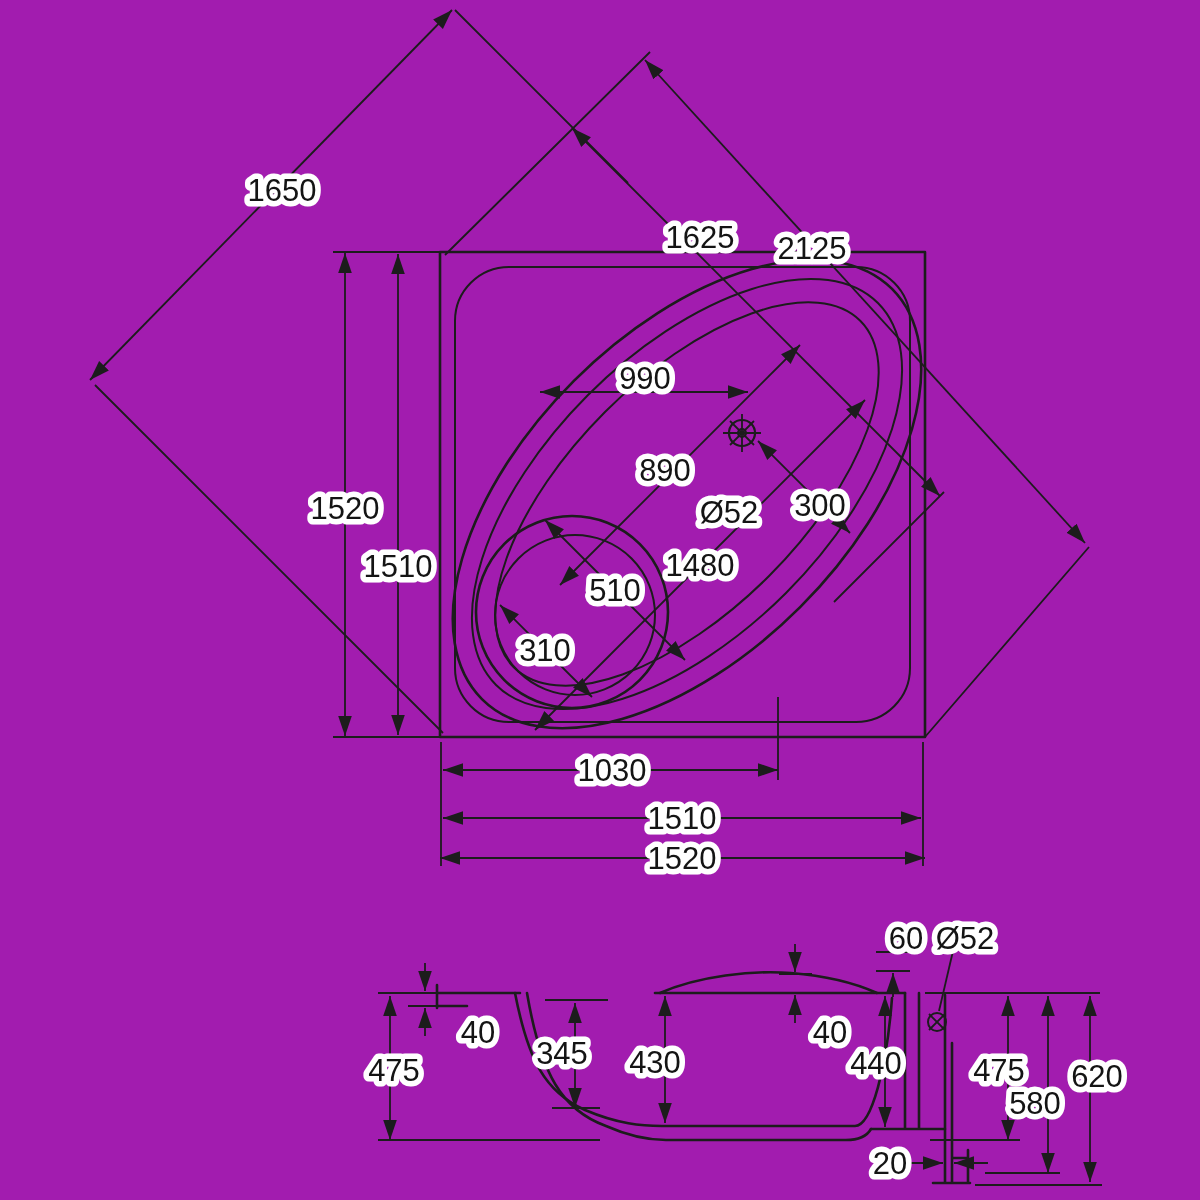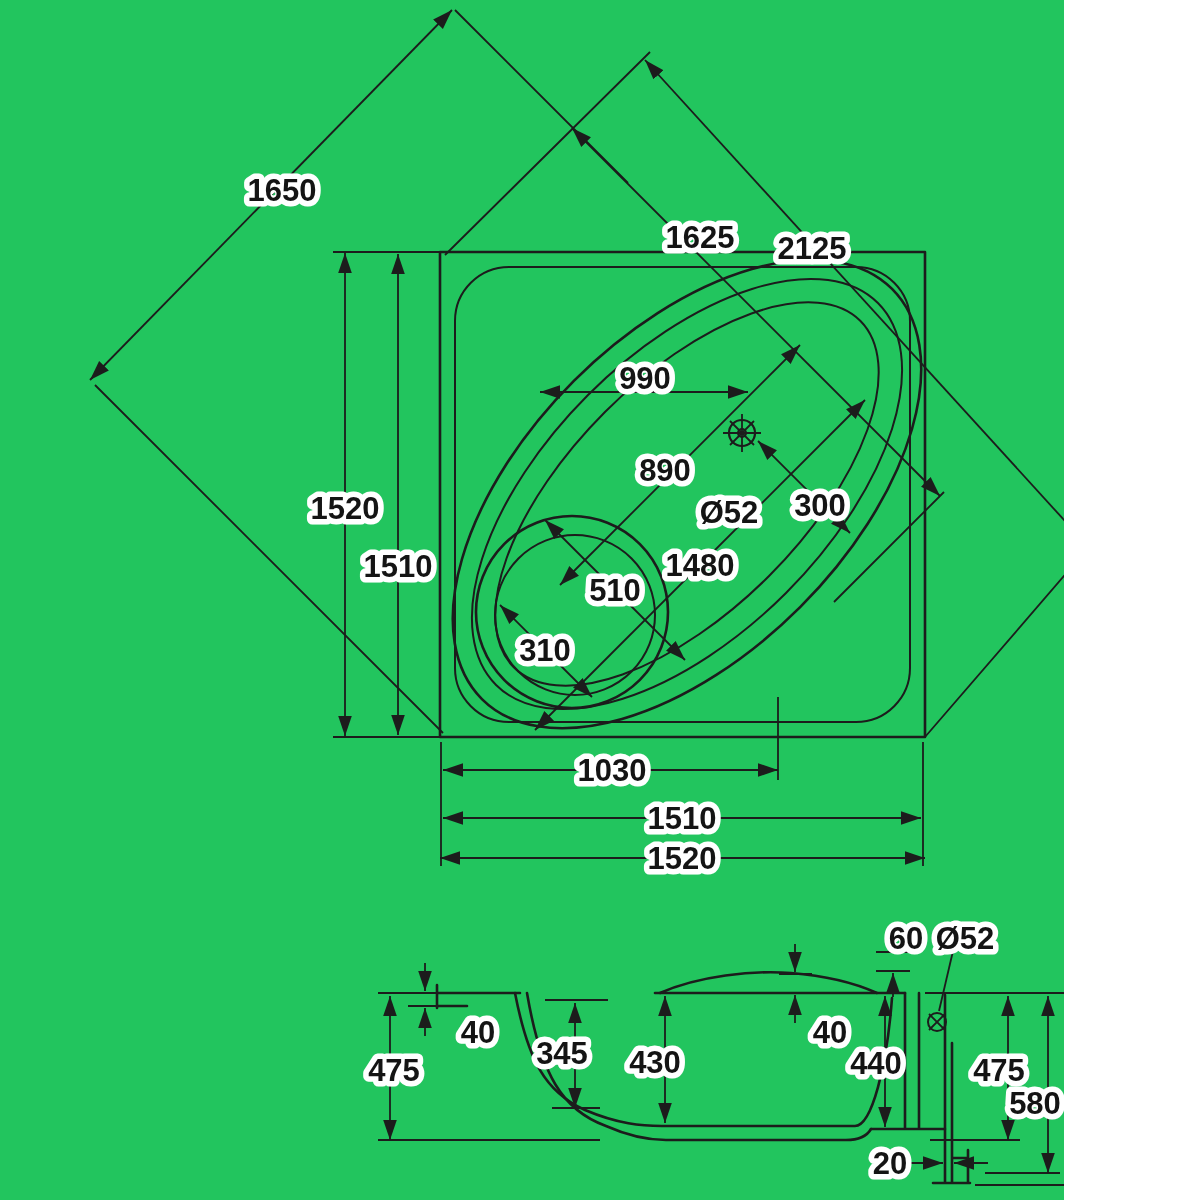--- a/index.html
+++ b/index.html
@@ -1,16 +1,16 @@
 <!DOCTYPE html>
 <html><head>
 <meta charset="utf-8">
 <style>
   html,body{margin:0;padding:0;background:#ffffff;}
-  .stage{width:1064px;height:1200px;position:relative;background:#22c55e;overflow:hidden;font-weight:bold;}
+  .stage{width:1200px;height:1200px;position:relative;background:#a21caf;overflow:hidden;}
   svg{display:block;}
   .outline{fill:none;stroke:#1c1c1c;stroke-width:2.6;stroke-linecap:round;stroke-linejoin:round;}
   .thin{fill:none;stroke:#1c1c1c;stroke-width:1.8;stroke-linecap:butt;}
   .dim{fill:none;stroke:#1c1c1c;stroke-width:1.8;}
   .dimtext{font-family:"Liberation Sans", sans-serif;font-size:31px;fill:#141414;
            text-anchor:middle;dominant-baseline:central;
            paint-order:stroke;stroke:#ffffff;stroke-width:11;stroke-linejoin:round;}
 </style>
 </head>
 <body>

